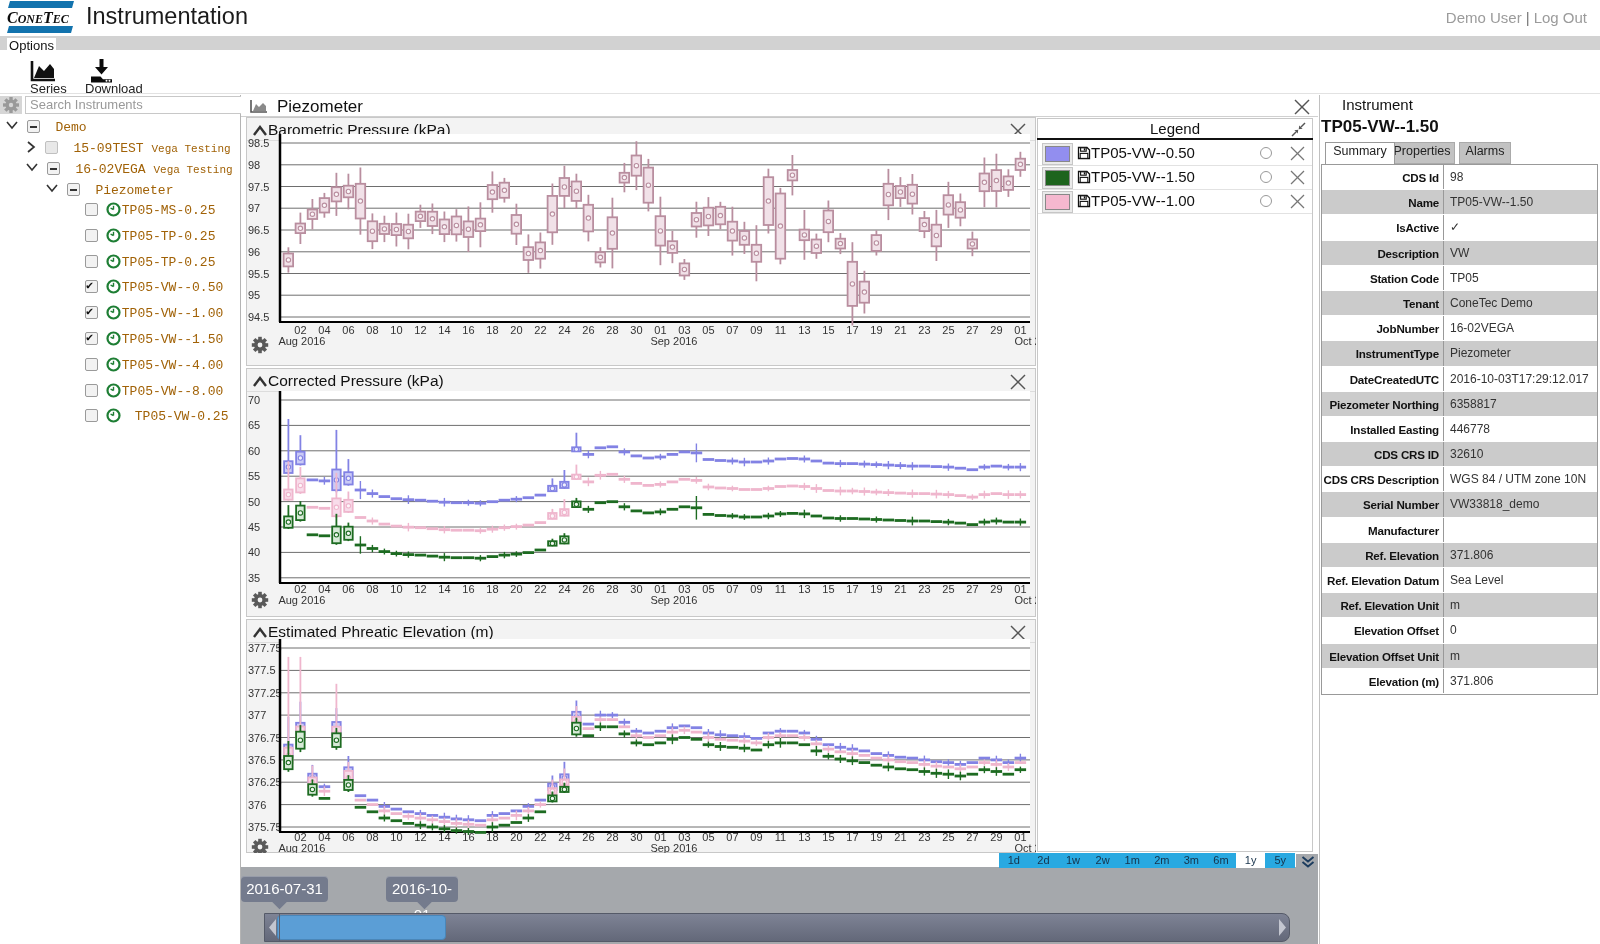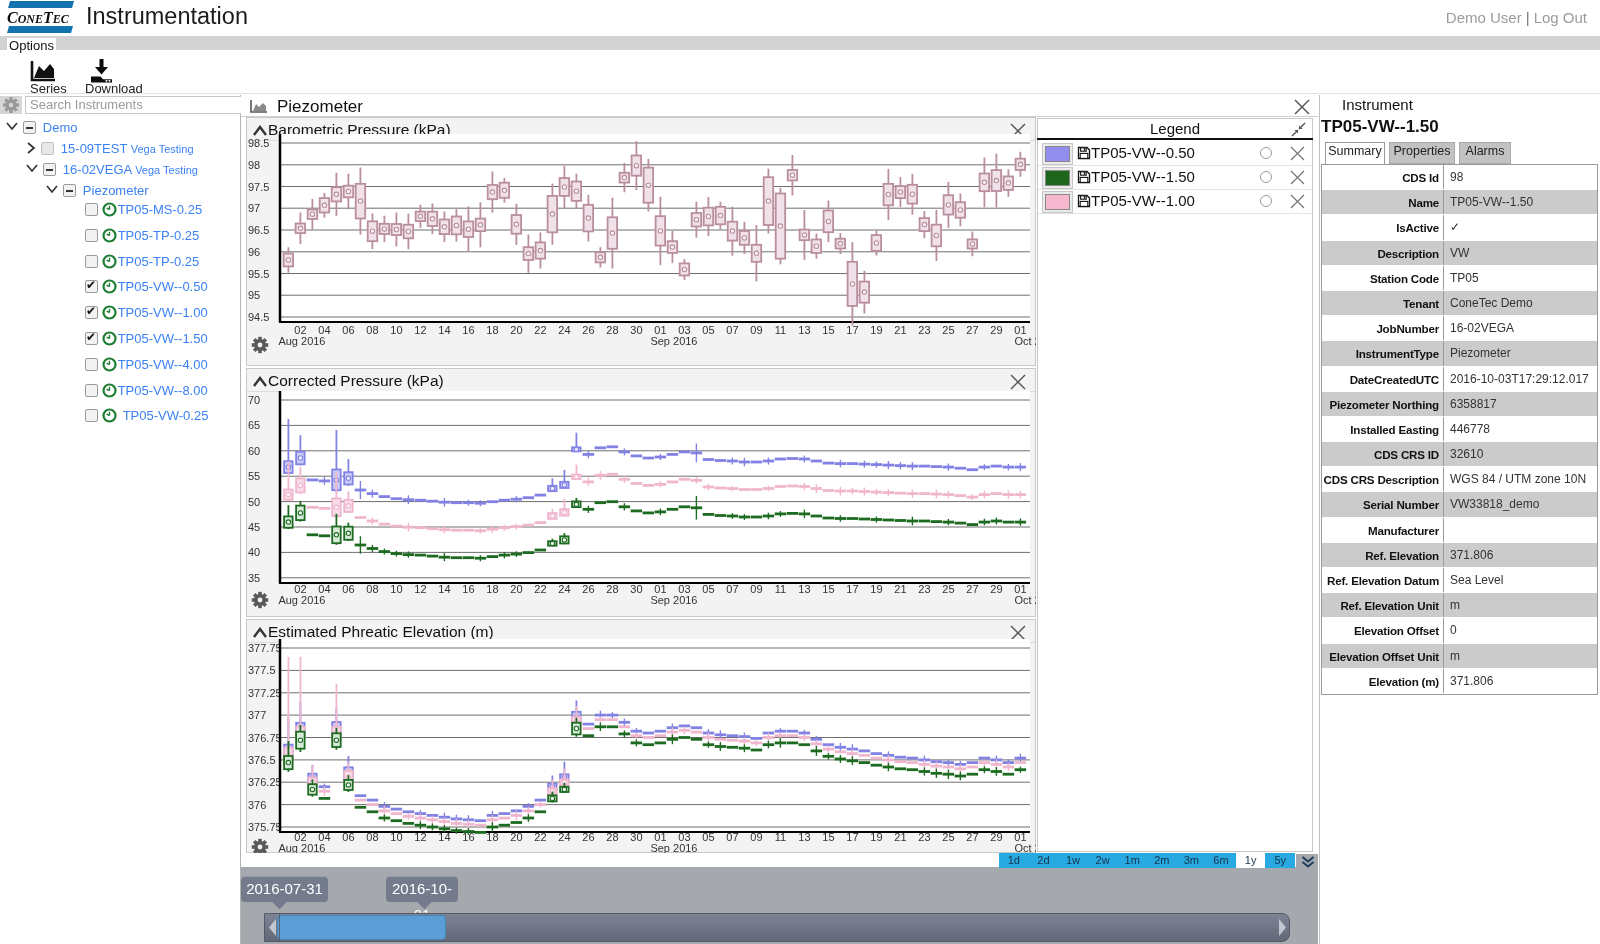--- a/index.html
+++ b/index.html
@@ -13,21 +13,21 @@
 
 #menubar { position:absolute; left:0; top:36px; width:1600px; height:14px; background:#d2d2d2; }
 #opttab { position:absolute; left:7px; top:38px; width:49px; height:15px; background:#fff; font-size:13px; color:#111; text-align:center; line-height:15px; }
 
 .ticon { position:absolute; }
 .tlab { position:absolute; font-size:13px; color:#222; }
 
 #lpanel { position:absolute; left:0; top:95px; width:241px; height:849px; background:#fff; border-right:1px solid #b4b4b4; }
 #gearbtn { position:absolute; left:0px; top:96px; width:22px; height:18px; background:#d6d6d6; }
 #searchbox { position:absolute; left:25px; top:96px; width:220px; height:18px; border:1px solid #c8c8c8; font-size:13px; color:#999; padding-left:4px; line-height:16px; background:#fff;}
-.trow { position:absolute; white-space:nowrap; font-size:13px; color:#3b82f6; }
+.trow { position:absolute; white-space:nowrap; font-size:13px; color:#a16207;font-family:Liberation Mono, monospace; }
 .small { font-size:11px; }
 .cb { display:inline-block; width:13px; height:13px; border:1px solid #9a9a9a; border-radius:2px; background:#f2f2f2; vertical-align:-2px; position:relative; }
 .cb.dis { background:#e8e8e8; border-color:#c0c0c0; }
 .cb.min:after { content:""; position:absolute; left:2px; top:5px; width:7px; height:2px; background:#333; }
 .cb.chk:after { content:"\2714"; position:absolute; left:0px; top:-3px; font-size:12px; color:#111; }
 
 #pzhdr { position:absolute; left:241px; top:95px; width:1077px; height:22px; background:#fff; border-bottom:1px solid #d0d0d0; }
 
 #legend { position:absolute; left:1037px; top:118px; width:276px; height:734px; background:#fff; border:1px solid #c8c8c8; }
 .lrow { position:absolute; left:0; width:274px; height:24px; border-bottom:1px solid #e2e2e2; }
@@ -150,21 +150,21 @@
       </svg><span style="margin-left:1px">TP05-VW--4.00</span></div>
   <div class="trow" style="left:85px;top:382.6px"><span class="cb"></span>&nbsp;<svg width="15" height="15" viewBox="0 0 15 15" style="vertical-align:-3px">
         <circle cx="7.5" cy="7.5" r="6" fill="#fff" stroke="#1e7e34" stroke-width="2.2"></circle>
         <line x1="7.5" y1="7.5" x2="7.5" y2="3.8" stroke="#1e7e34" stroke-width="1.4"></line>
         <line x1="7.5" y1="7.5" x2="4.6" y2="6.2" stroke="#1e7e34" stroke-width="1.4"></line>
       </svg><span style="margin-left:1px">TP05-VW--8.00</span></div>
   <div class="trow" style="left:85px;top:408.4px"><span class="cb"></span>&nbsp;<svg width="15" height="15" viewBox="0 0 15 15" style="vertical-align:-3px">
         <circle cx="7.5" cy="7.5" r="6" fill="#fff" stroke="#1e7e34" stroke-width="2.2"></circle>
         <line x1="7.5" y1="7.5" x2="7.5" y2="3.8" stroke="#1e7e34" stroke-width="1.4"></line>
         <line x1="7.5" y1="7.5" x2="4.6" y2="6.2" stroke="#1e7e34" stroke-width="1.4"></line>
-      </svg><span style="margin-left:6px">TP05-VW-0.25</span></div>
+      </svg><span style="margin-left:14px">TP05-VW-0.25</span></div>
 
   <div id="pzhdr"></div>
   <svg class="abs" style="left:250px;top:99px" width="18" height="15">
       <path d="M1 1 L1 13 L17 13" stroke="#555" stroke-width="1.6" fill="none"></path>
       <path d="M3 12 L6 5 L9 8 L13 4 L16 7 L16 12 Z" fill="#8a8a8a"></path>
     </svg>
   <div class="abs" style="left:277px;top:97px;font-size:17px;color:#111">Piezometer</div>
   <svg class="abs" style="left:1293px;top:98px" width="18" height="18">
       <g stroke="#555" stroke-width="1.4">
         <line x1="2" y1="2" x2="16" y2="16"></line>
@@ -1281,21 +1281,21 @@
         <g stroke="#777" stroke-width="1.2">
           <line x1="1" y1="1" x2="14" y2="14"></line>
           <line x1="14" y1="1" x2="1" y2="14"></line>
         </g>
       </svg>
   </div>
 
   <div id="rpanel"></div>
   <div class="abs" style="left:1342px;top:96px;font-size:15px;color:#111">Instrument</div>
   <div class="abs" style="left:1321px;top:117px;font-size:17px;font-weight:bold;color:#111">TP05-VW--1.50</div>
-  <div class="tab" style="left:1325px;width:60px;background:#fff;border:1px solid #999;border-bottom:none;height:22px;z-index:2">Summary</div>
+  <div class="tab" style="left:1325px;width:70px;background:#fff;border:1px solid #999;border-bottom:none;height:22px;z-index:2">Summary</div>
   <div class="tab" style="left:1389px;width:66px;background:#c2c2c2;border:1px solid #aaa">Properties</div>
   <div class="tab" style="left:1459px;width:52px;background:#c2c2c2;border:1px solid #aaa">Alarms</div>
   <div id="itable">
       <div class="irow w">
         <div class="ilab">CDS Id</div>
         <div class="ival">98</div>
       </div>
       <div class="irow g">
         <div class="ilab">Name</div>
         <div class="ival">TP05-VW--1.50</div>

